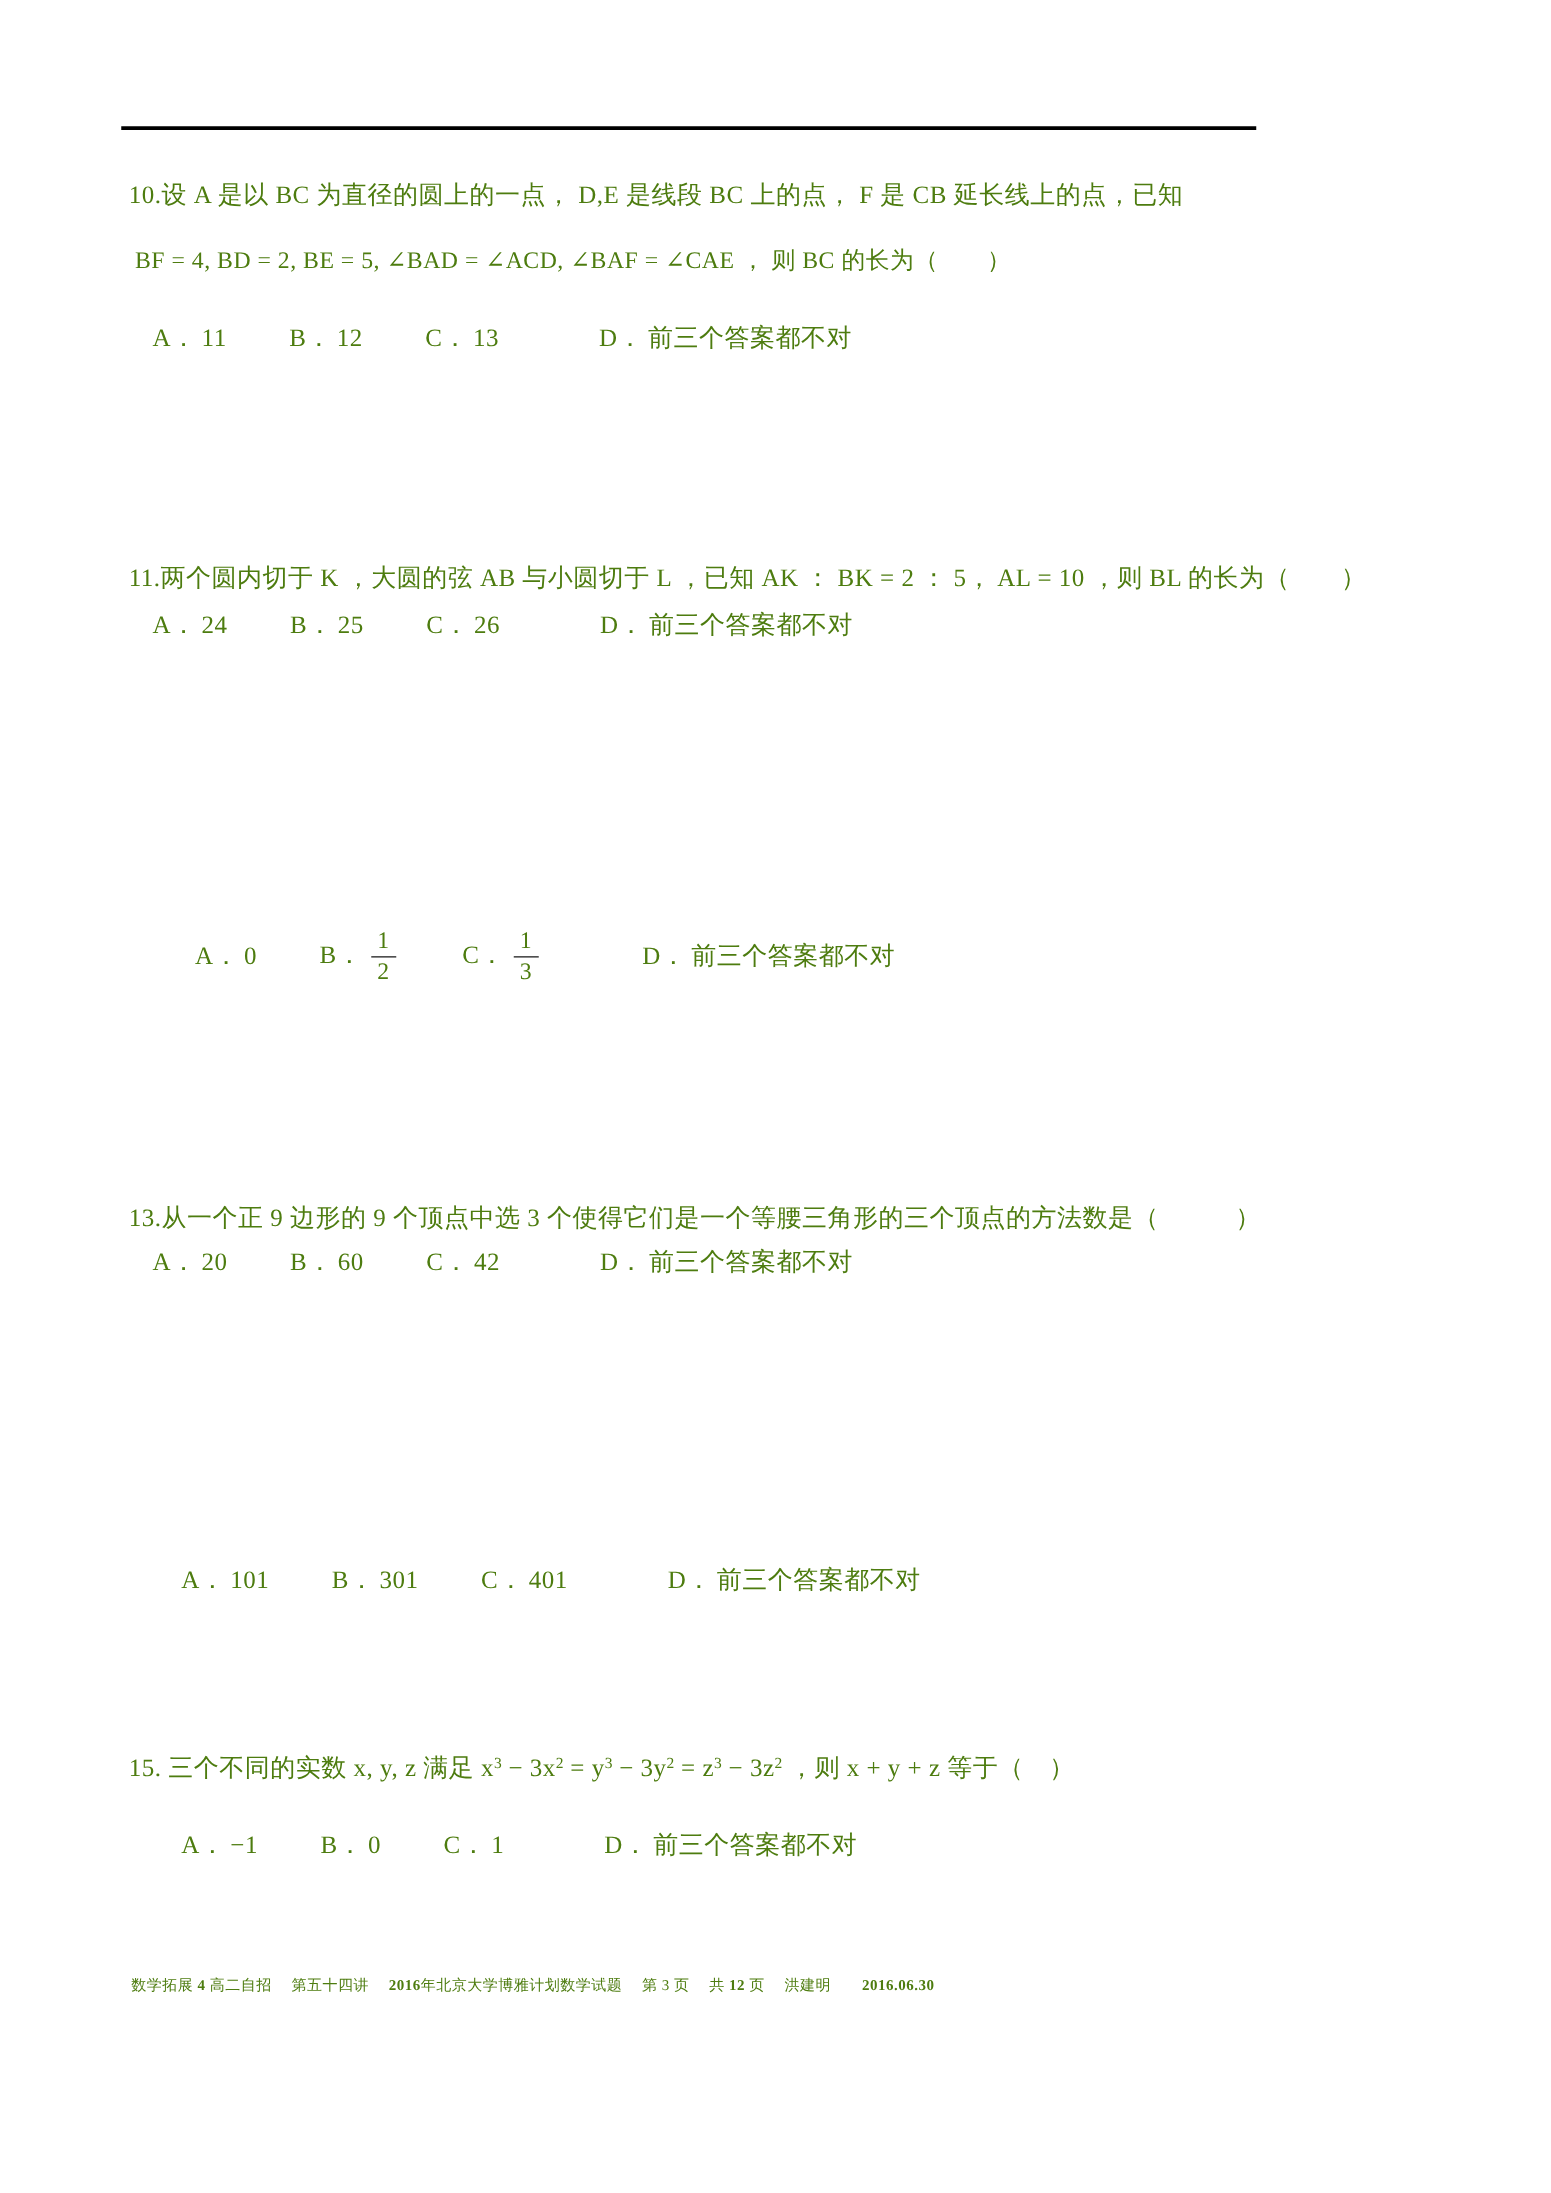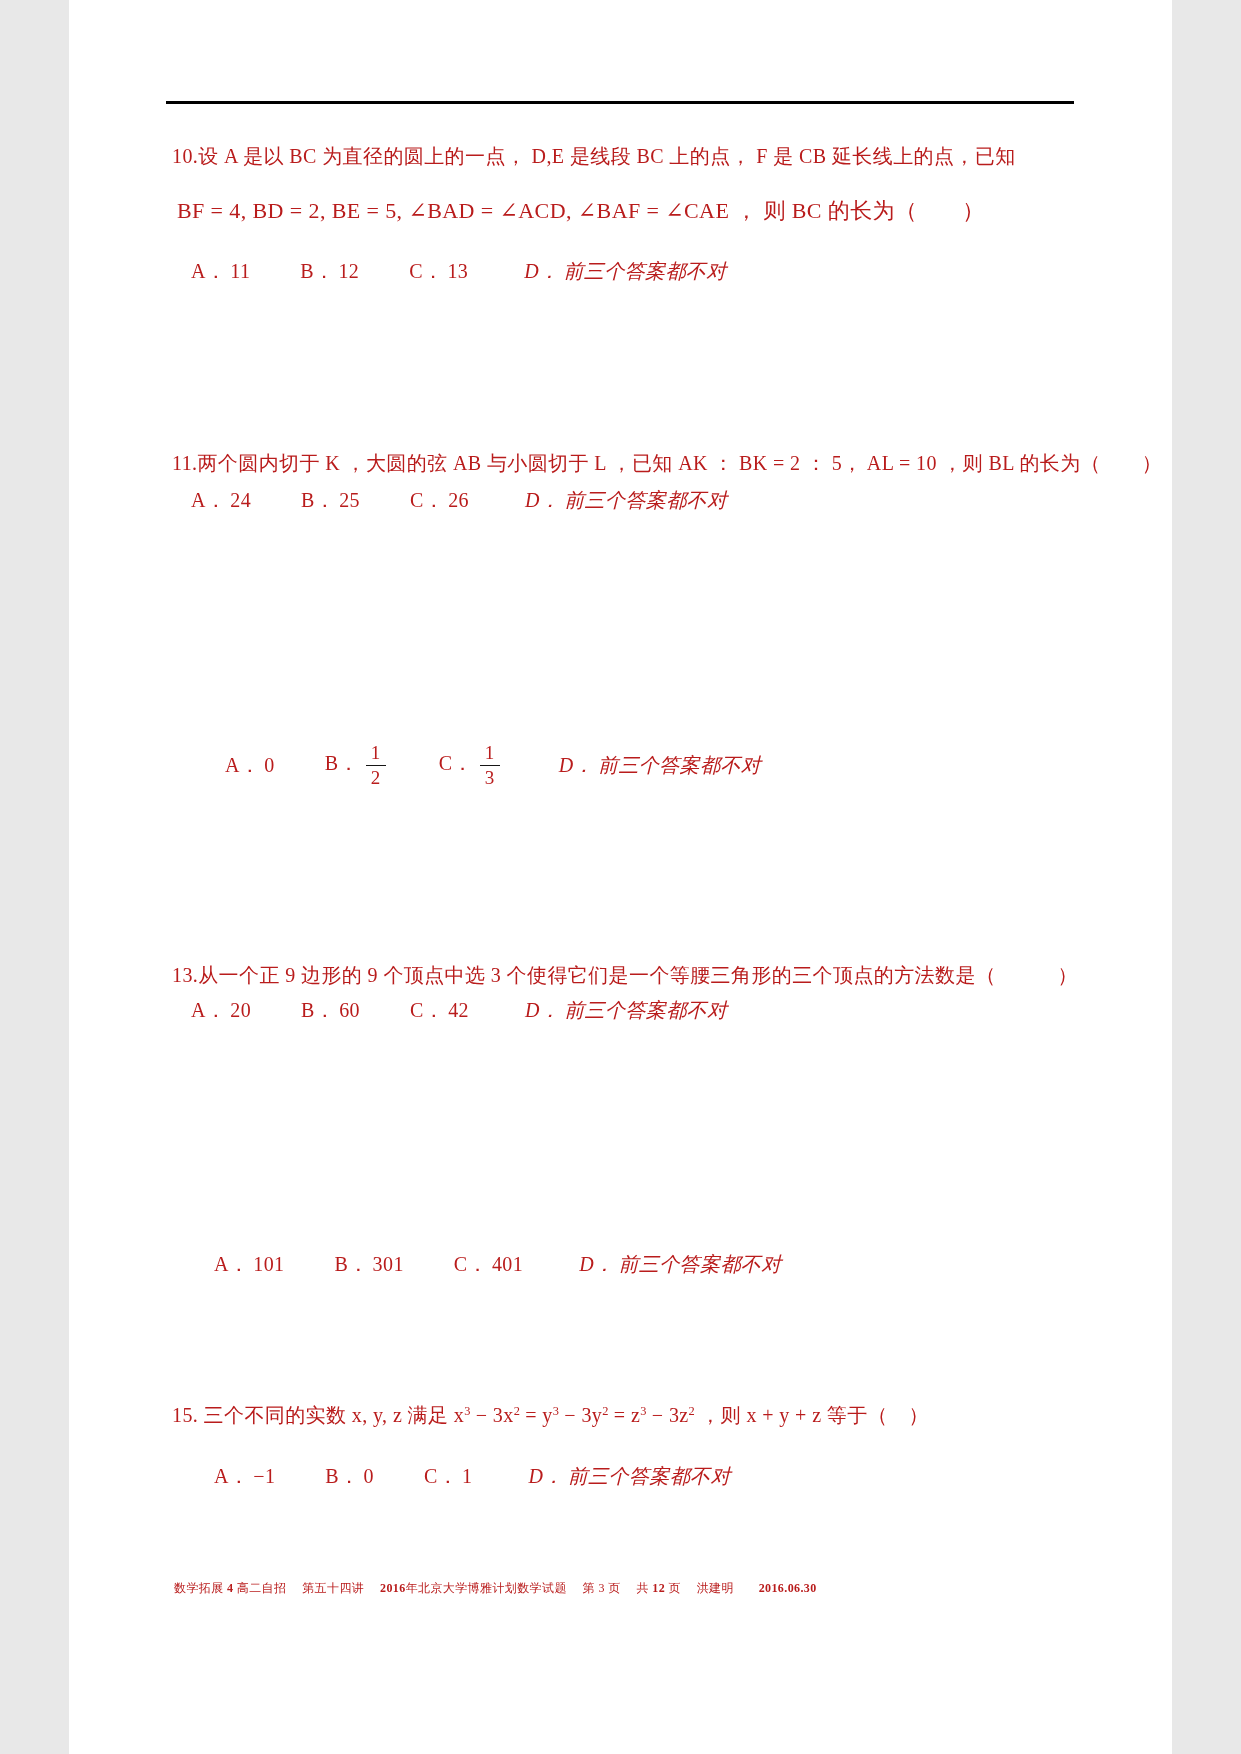--- a/index.html
+++ b/index.html
@@ -1,46 +1,46 @@
 <!DOCTYPE html>
 <html><head>
 <meta charset="utf-8">
 <style>
   html, body { margin: 0; padding: 0; background: #e8e8e8; }
   .page {
     position: relative;
-    width: 1103px;
+    width: 1241px;
     height: 1754px;
     margin: 0 auto;
     background: #ffffff;
     font-family: "Liberation Serif", "DejaVu Serif", serif;
-    color: #b91c1c;
+    color: #4d7c0f;
     overflow: hidden;
   }
   .rule {
     position: absolute;
     left: 97px;
     top: 101px;
     width: 908px;
     height: 3px;
     background: #000000;
   }
   .line {
     position: absolute;
     left: 103px;
     white-space: nowrap;
     font-size: 20px;
     letter-spacing: 0.4px;
     line-height: 1.3;
   }
-  .formula { font-size: 22px; }
+  .formula { font-size: 19px; }
   .opts { display: flex; align-items: center; justify-content: flex-end; }
   .opt { margin-right: 50px; white-space: nowrap; font-size: 20px; }
   .opt-label { margin-right: 4px; }
-  .opt.d-opt { margin-left: 6px; margin-right: 0; font-style: italic; }
+  .opt.d-opt { margin-left: 30px; margin-right: 0; }
   .sup {
     font-size: 0.62em;
     position: relative;
     top: -0.55em;
     letter-spacing: 0;
   }
   .bold { font-weight: bold; }
   .frac {
     display: inline-flex;
     flex-direction: column;

